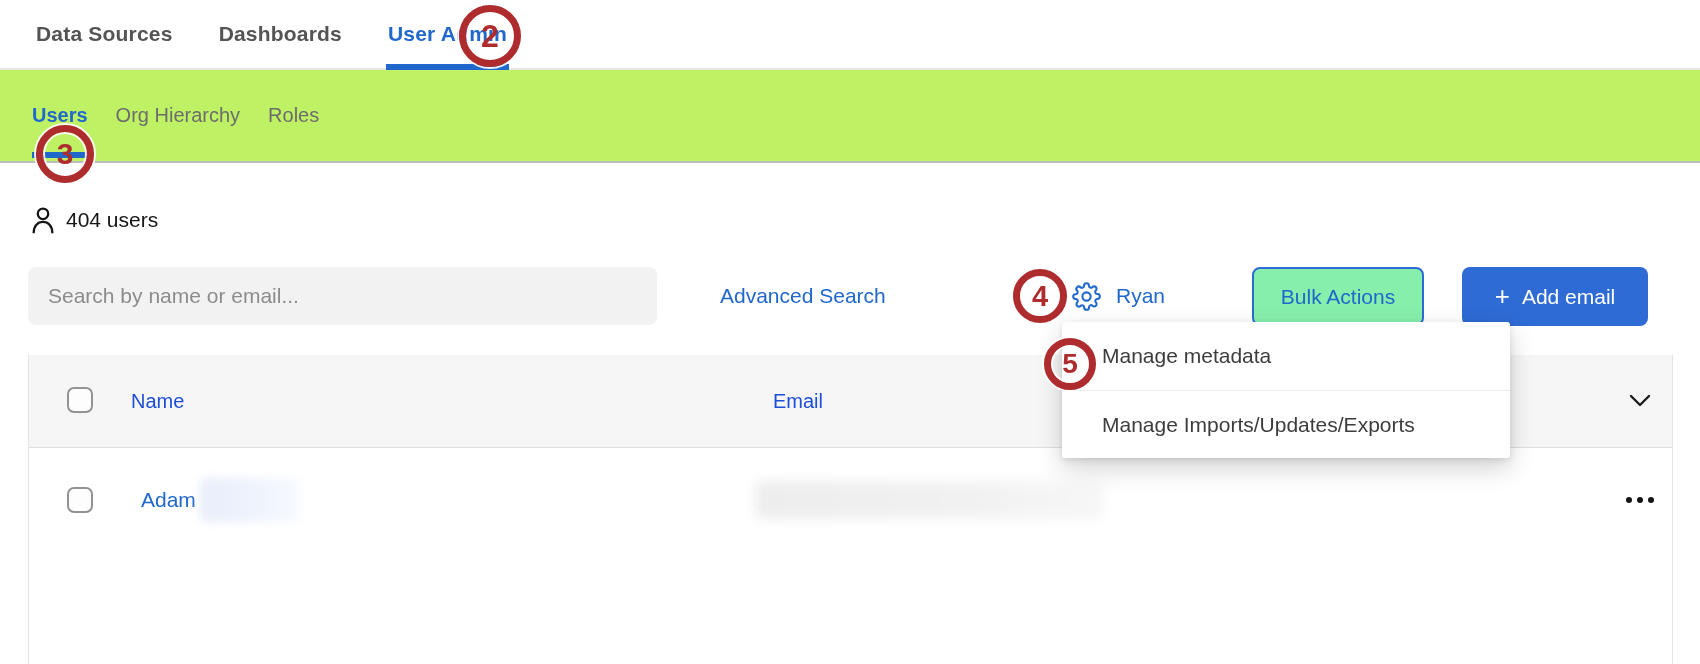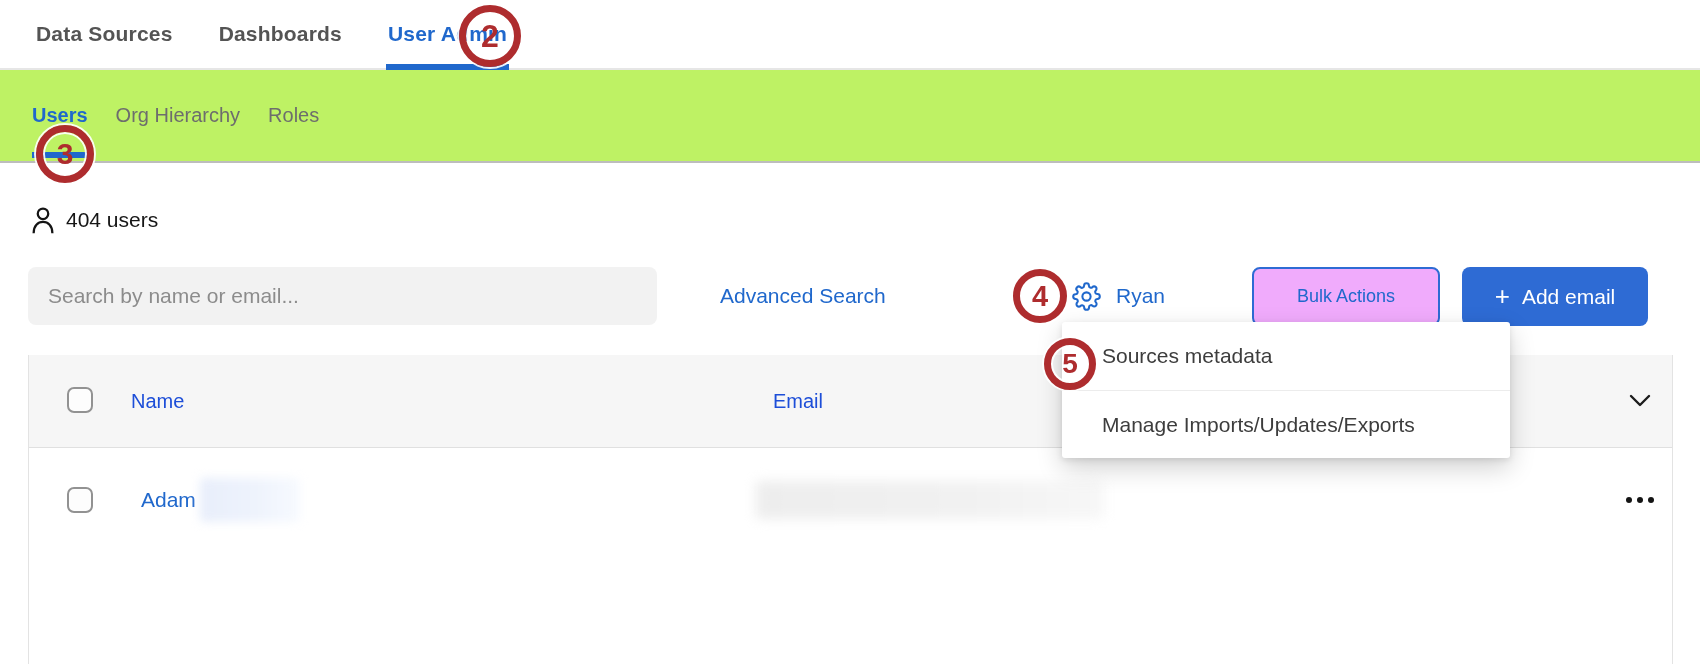--- a/index.html
+++ b/index.html
@@ -64,24 +64,24 @@
   .adv-search {
     position:absolute; left:720px; top:267px; height:58px; display:flex; align-items:center;
     color:#2068cc; font-size:21px; cursor:pointer;
   }
   .tools-btn {
     position:absolute; left:1072px; top:267px; height:58px; display:flex; align-items:center;
     gap:15px; color:#2068cc; font-size:21px; cursor:pointer;
   }
   .tools-btn svg { display:block; }
   .btn-outline {
-    position:absolute; left:1252px; top:267px; width:188px; height:59px;
-    border:2px solid #2e6bd4; border-radius:8px; background:#f0abfc;
+    position:absolute; left:1252px; top:267px; width:172px; height:59px;
+    border:2px solid #2e6bd4; border-radius:8px; background:#86efac;
     display:flex; align-items:center; justify-content:center;
-    color:#2068cc; font-size:18px; cursor:pointer;
+    color:#2068cc; font-size:21px; cursor:pointer;
   }
   .btn-primary {
     position:absolute; left:1462px; top:267px; width:186px; height:59px;
     background:#2e6bd4; border:none; border-radius:8px;
     display:flex; align-items:center; justify-content:center; gap:12px;
     color:#ffffff; font-size:21px; cursor:pointer;
   }
   .btn-primary .plus { font-size:26px; font-weight:400; line-height:1; margin-top:-2px; }
 
   
@@ -199,21 +199,21 @@
   <span>Bulk Actions</span>
 </button>
 
 <button class="btn-primary">
   <span class="plus">+</span>
   <span>Add email</span>
 </button>
 
 <div class="dropdown">
   <div class="item">
-    <span>Sources metadata</span>
+    <span>Manage metadata</span>
   </div>
   <div class="item">
     <span>Manage Imports/Updates/Exports</span>
   </div>
 </div>
 
 <div class="ann" style="left:1044px; top:338px; width:52px; height:52px; font-size:28px;">
   <span>5</span>
 </div>
 

